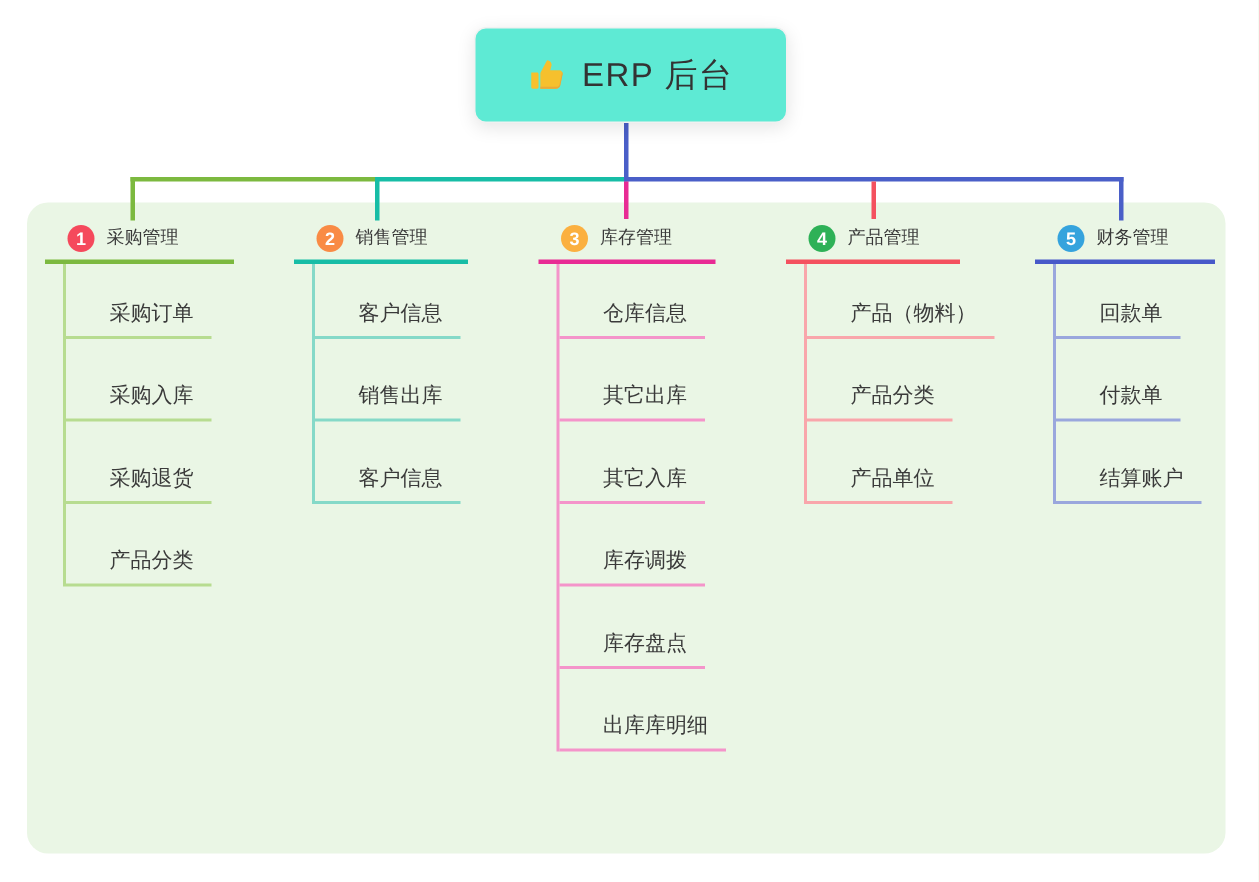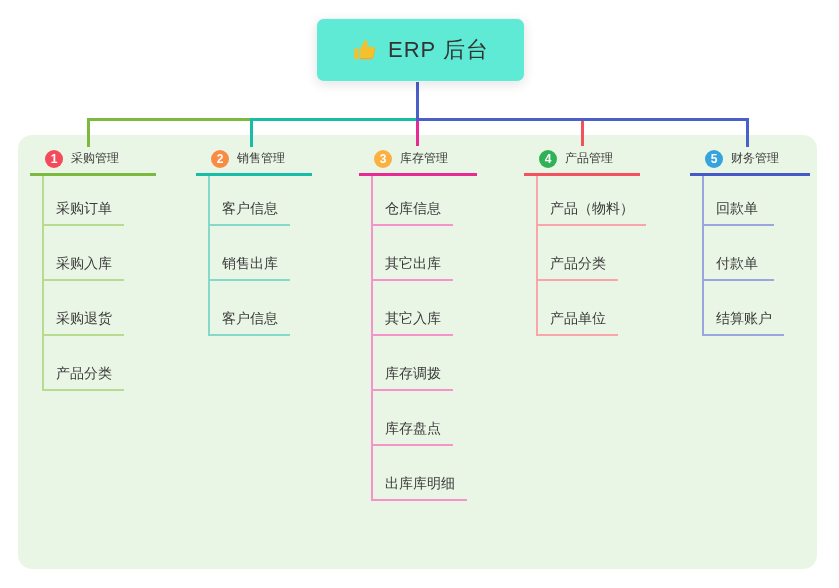--- a/index.html
+++ b/index.html
@@ -36,21 +36,21 @@
     margin-right:8px;
   }
   .branch-title{font-size:12px;white-space:nowrap;}
   .children{
     margin-left:12px;
     border-left:2px solid var(--light,#ccc);
   }
   .child{
     height:55px;box-sizing:border-box;
     display:flex;align-items:flex-end;
-    padding:0 12px 6px 12px;
+    padding:0 12px 6px 29px;
     border-bottom:2px solid var(--light,#ccc);
     width:max-content;min-width:70px;
   }
   .child:first-child{height:50px;}
   .child-label{font-size:14px;white-space:nowrap;}
   .b1 .branch-header{width:126px;}
   .b2 .branch-header{width:116px;}
   .b3 .branch-header{width:118px;}
   .b4 .branch-header{width:116px;}
   .b5 .branch-header{width:120px;}

